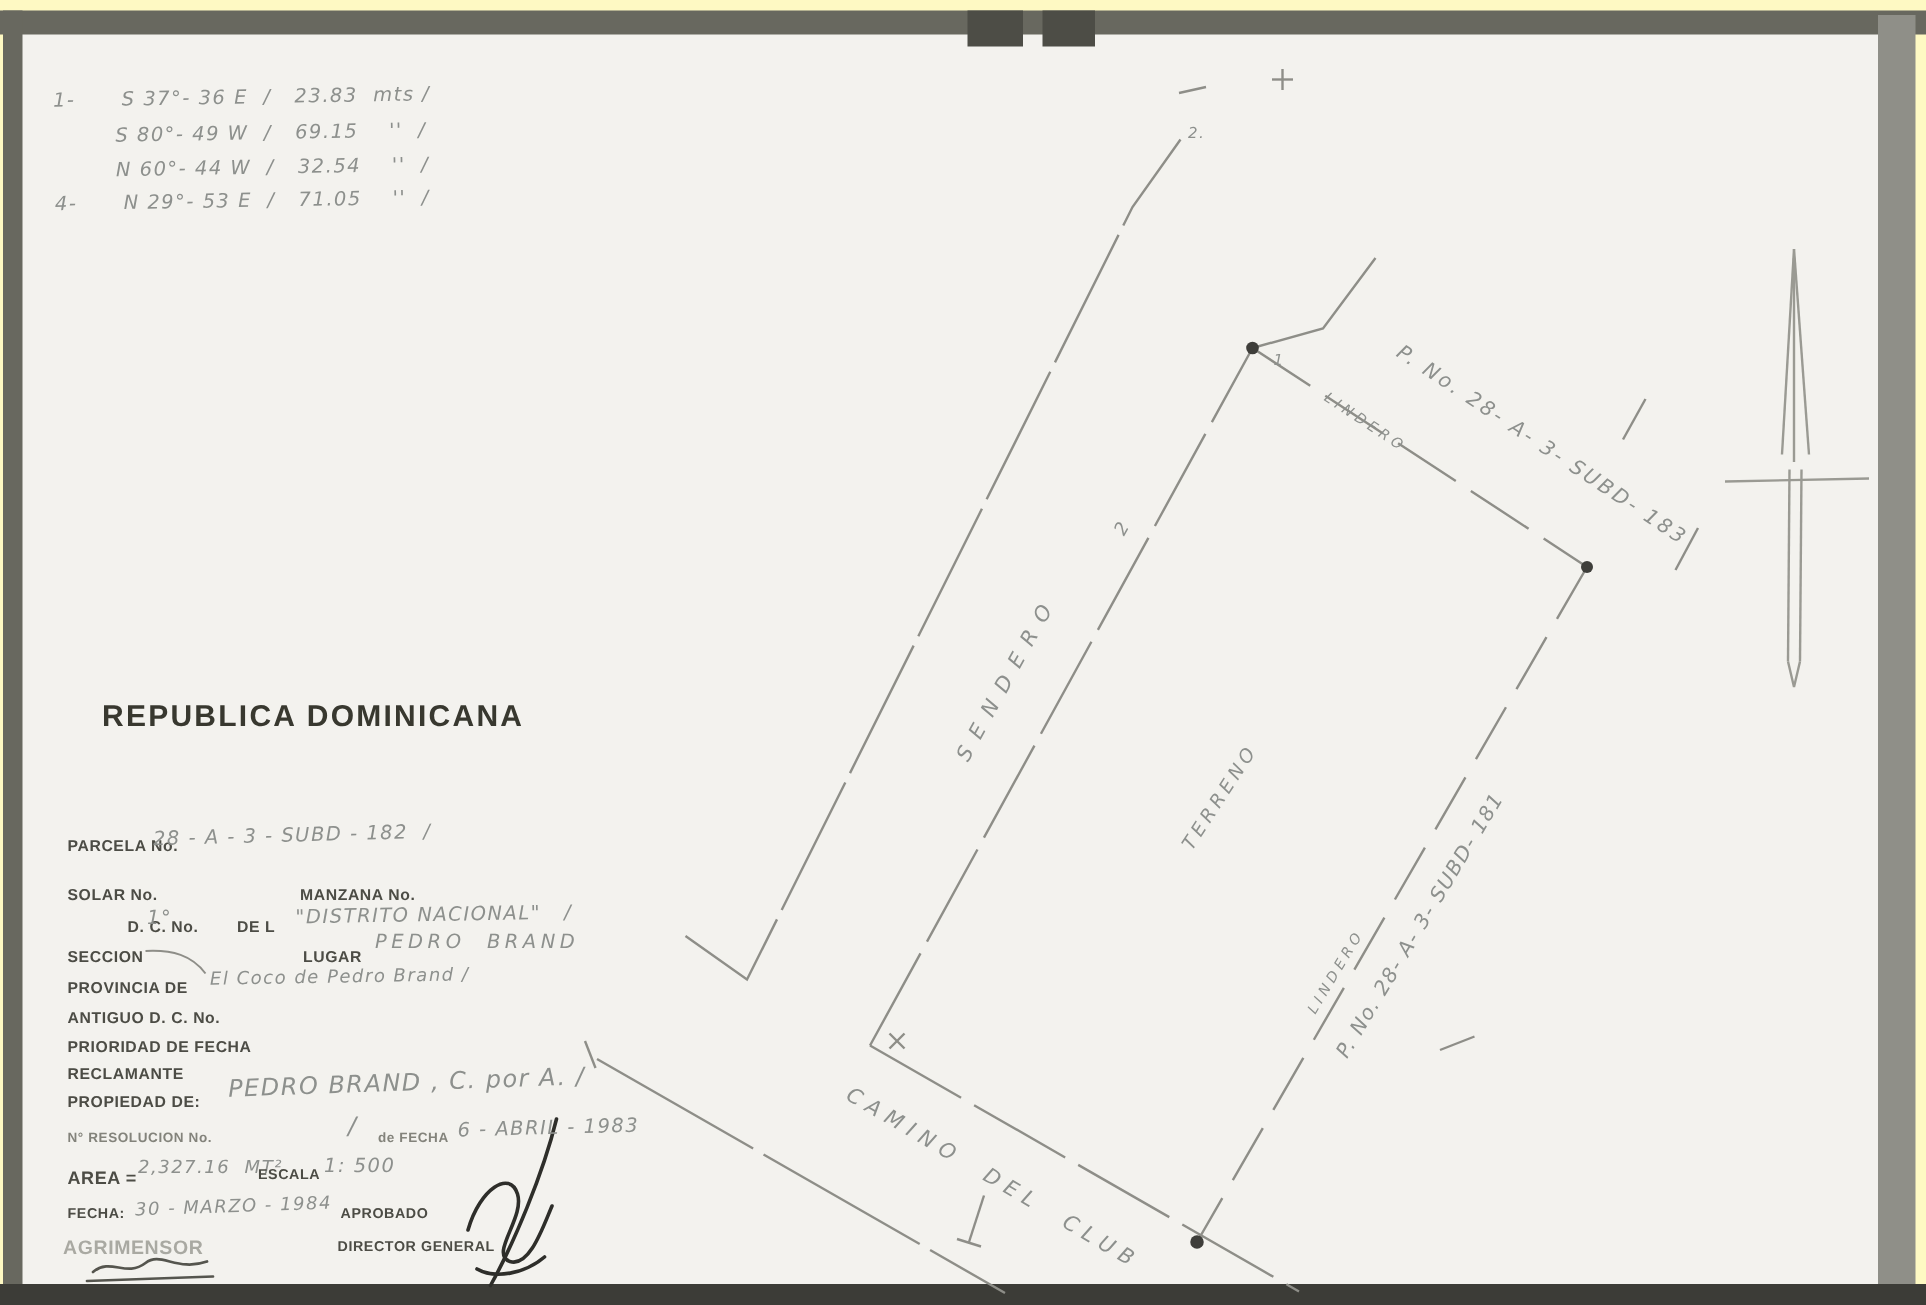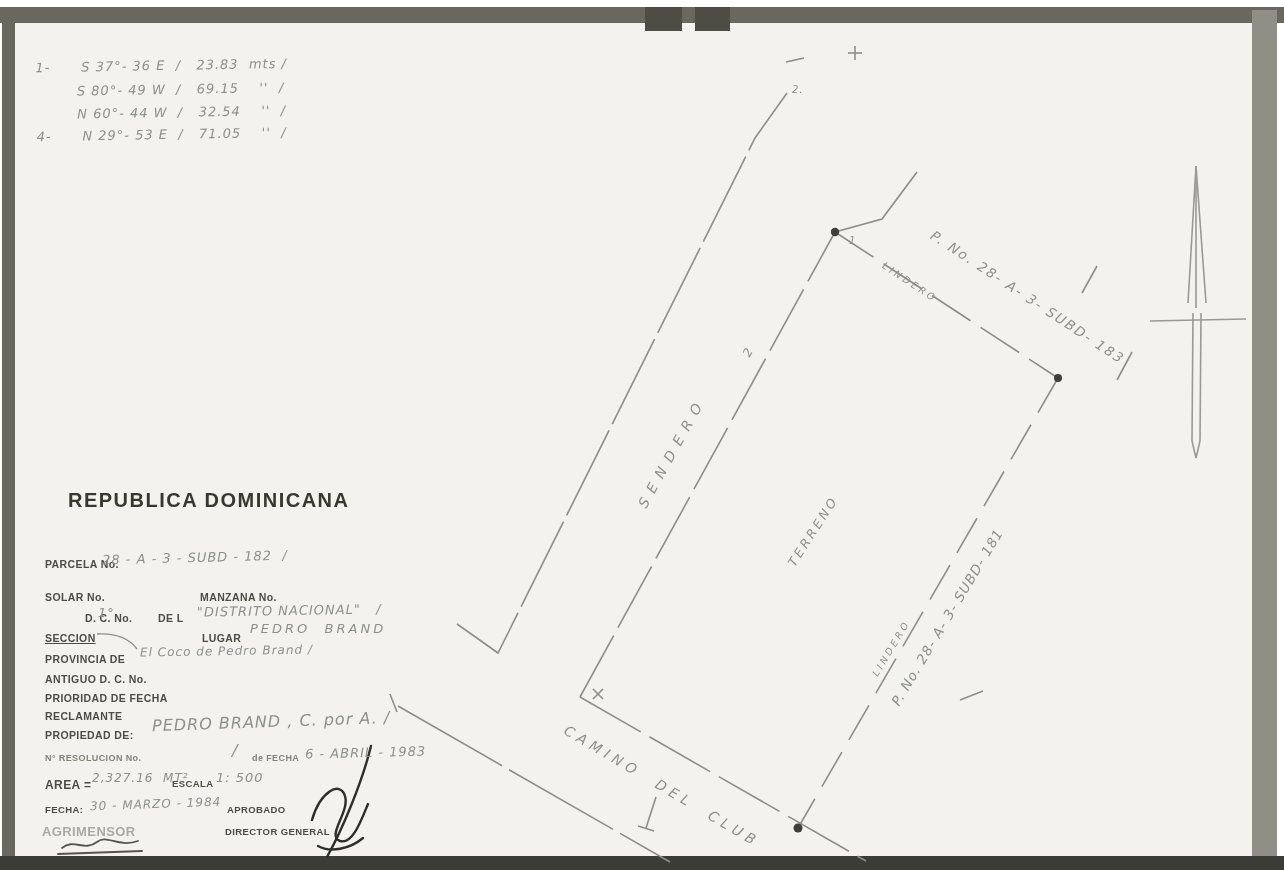--- a/index.html
+++ b/index.html
@@ -1,21 +1,21 @@
 <!DOCTYPE html>
 <html style="--page: #f3f2ee; --frame: #68685f; --ink: #4c4c45; --hw: #8d908d; --line: #8e8e88;"><head>
 <meta charset="utf-8">
 <style>
   :root{
     --page:#f3f2ee; --frame:#68685f; --frame-dark:#3c3c37; --scan-strip:#8f8f88;
     --ink:#4c4c45; --ink-faint:#83837b; --title:#38382f;
     --hw:#8d908d; --line:#8e8e88; --dot:#3e3e3a; --sig:#2e2e2a;
   }
   html,body{margin:0;padding:0;background:#e8e8e6;}
-  #canvas{position:relative;width:1284px;height:870px;background:#ffffff;overflow:hidden;
+  #canvas{position:relative;width:1284px;height:870px;background:#fef9c3;overflow:hidden;
           font-family:"Liberation Sans",sans-serif;}
   .page{position:absolute;left:4px;top:8px;width:1264px;height:852px;background:var(--page);}
   .band{position:absolute;background:var(--frame);}
   .abs{position:absolute;}
   .print{color:var(--ink);font-weight:bold;font-size:10.5px;letter-spacing:.4px;white-space:pre;}
   .print-faint{color:var(--ink-faint);}
   .title{color:var(--title);font-weight:bold;font-size:20px;letter-spacing:1.5px;white-space:pre;}
   .hw{font-family:"DejaVu Sans",sans-serif;font-style:italic;color:var(--hw);
       font-size:13px;white-space:pre;letter-spacing:1px;}
   .rot{transform-origin:center center;}
@@ -90,34 +90,34 @@
     </g>
   </svg>
 
   <div class="abs" style="left:36px;top:58px;transform:rotate(-1deg);">
     <div class="hw" style="margin-bottom:9px;">1-      S 37°- 36 E  /   23.83  mts /</div>
     <div class="hw" style="margin-bottom:8px;">        S 80°- 49 W  /   69.15    ''  /</div>
     <div class="hw" style="margin-bottom:7px;">        N 60°- 44 W  /   32.54    ''  /</div>
     <div class="hw">4-      N 29°- 53 E  /   71.05    ''  /</div>
   </div>
 
-  <div class="abs title" style="left:68px;top:489px;">REPUBLICA DOMINICANA</div>
+  <div class="abs title" style="left:68px;top:467px;">REPUBLICA DOMINICANA</div>
 
   <div class="abs print" style="left:45px;top:558px;">PARCELA No.</div>
   <div class="abs hw" style="left:102px;top:550px;transform:rotate(-1.5deg);">28 - A - 3 - SUBD - 182  /</div>
 
   <div class="abs print" style="left:45px;top:591px;">SOLAR No.</div>
   <div class="abs print" style="left:200px;top:591px;">MANZANA No.</div>
 
   <div class="abs print" style="left:45px;top:612px;padding-left:40px;">D. C. No.</div>
   <div class="abs hw" style="left:98px;top:605px;">1°</div>
   <div class="abs print" style="left:158px;top:612px;">DE L</div>
   <div class="abs hw" style="left:197px;top:603px;transform:rotate(-1deg);">"DISTRITO NACIONAL"   /</div>
 
-  <div class="abs print" style="left:45px;top:632px;text-decoration:underline;">SECCION</div>
+  <div class="abs print" style="left:45px;top:632px;">SECCION</div>
   <div class="abs print" style="left:202px;top:632px;">LUGAR</div>
   <div class="abs hw" style="left:250px;top:621px;letter-spacing:3px;">PEDRO  BRAND</div>
 
   <div class="abs print" style="left:45px;top:653px;">PROVINCIA DE</div>
   <div class="abs hw" style="left:140px;top:644px;font-size:12px;transform:rotate(-1deg);">El Coco de Pedro Brand /</div>
 
   <div class="abs print" style="left:45px;top:673px;">ANTIGUO D. C. No.</div>
   <div class="abs print" style="left:45px;top:692px;">PRIORIDAD DE FECHA</div>
   <div class="abs print" style="left:45px;top:710px;text-align:right;">RECLAMANTE</div>
 

